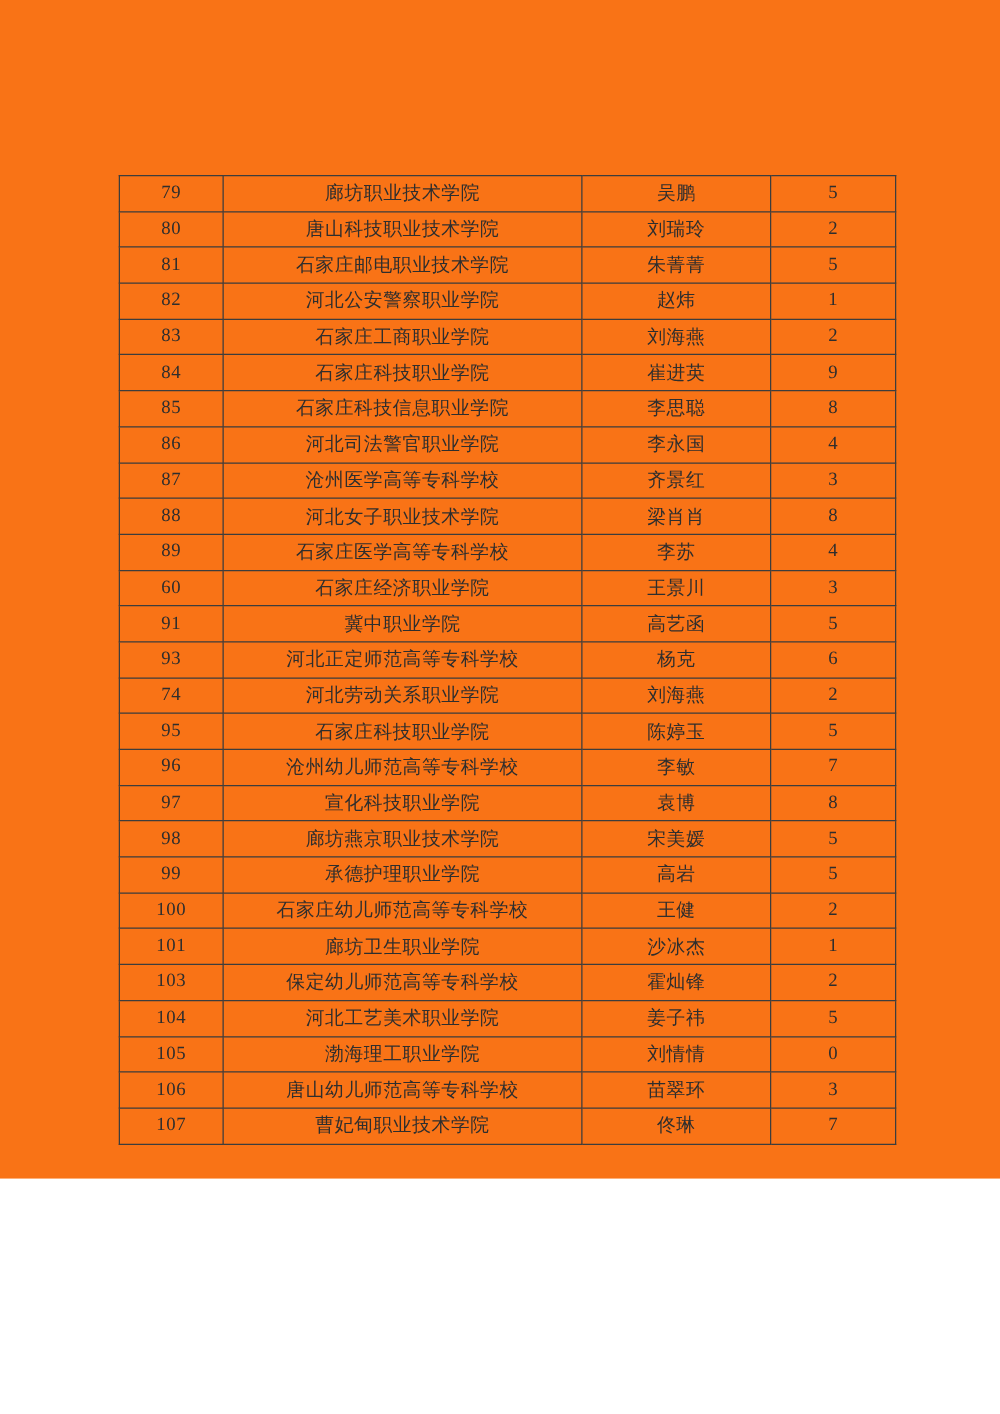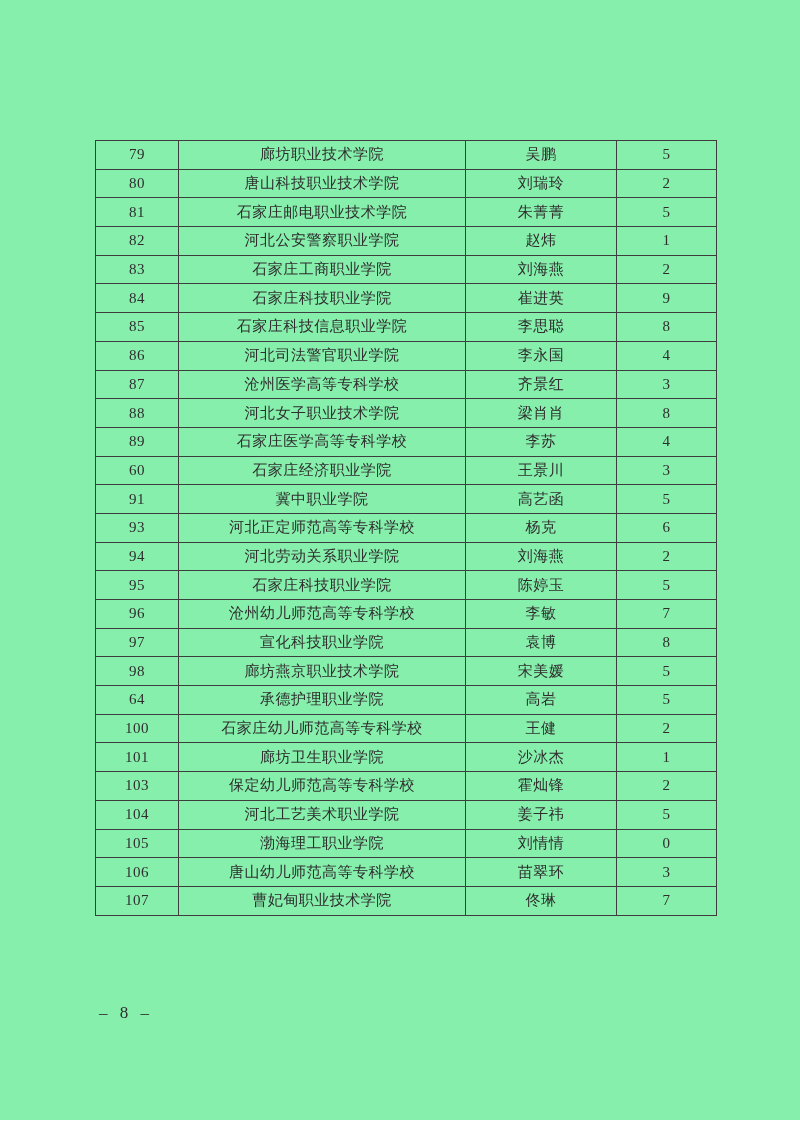--- a/index.html
+++ b/index.html
@@ -3,22 +3,22 @@
 <meta charset="utf-8">
 <style>
   html, body {
     margin: 0;
     padding: 0;
     background: #ffffff;
   }
   .page {
     position: relative;
     width: 800px;
-    height: 1120px;
-    background: #86efac;
+    height: 943px;
+    background: #f97316;
     font-family: "Liberation Serif", "DejaVu Serif", serif;
     color: #2e2e2e;
     overflow: hidden;
   }
   table.roster {
     position: absolute;
     left: 95px;
     top: 140px;
     width: 621px;
     border-collapse: collapse;
@@ -140,21 +140,21 @@
     <td>高艺函</td>
     <td>5</td>
   </tr>
         <tr>
     <td>93</td>
     <td>河北正定师范高等专科学校</td>
     <td>杨克</td>
     <td>6</td>
   </tr>
         <tr>
-    <td>94</td>
+    <td>74</td>
     <td>河北劳动关系职业学院</td>
     <td>刘海燕</td>
     <td>2</td>
   </tr>
         <tr>
     <td>95</td>
     <td>石家庄科技职业学院</td>
     <td>陈婷玉</td>
     <td>5</td>
   </tr>
@@ -170,21 +170,21 @@
     <td>袁博</td>
     <td>8</td>
   </tr>
         <tr>
     <td>98</td>
     <td>廊坊燕京职业技术学院</td>
     <td>宋美媛</td>
     <td>5</td>
   </tr>
         <tr>
-    <td>64</td>
+    <td>99</td>
     <td>承德护理职业学院</td>
     <td>高岩</td>
     <td>5</td>
   </tr>
         <tr>
     <td>100</td>
     <td>石家庄幼儿师范高等专科学校</td>
     <td>王健</td>
     <td>2</td>
   </tr>

